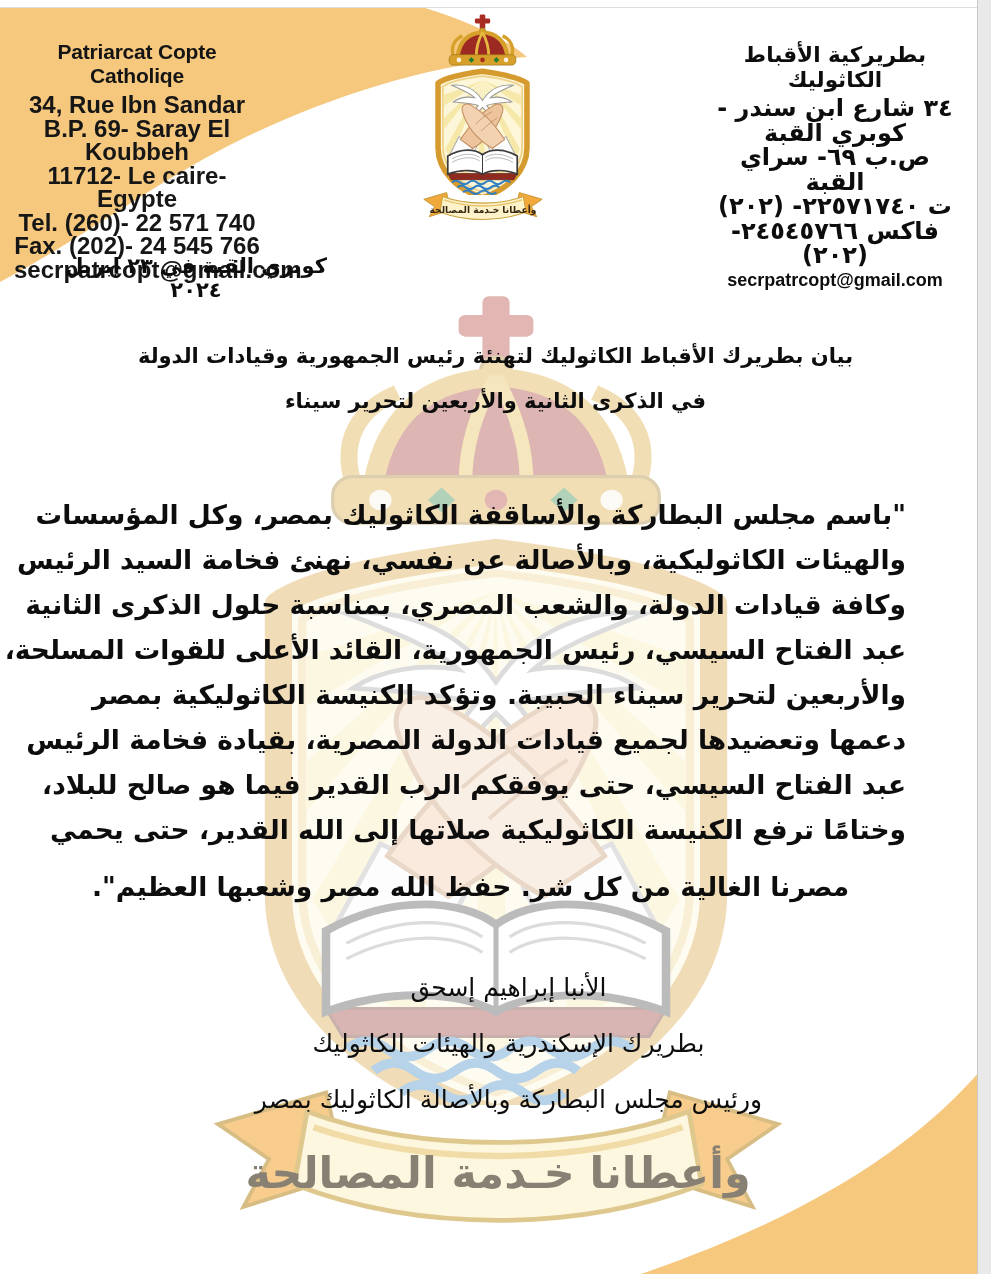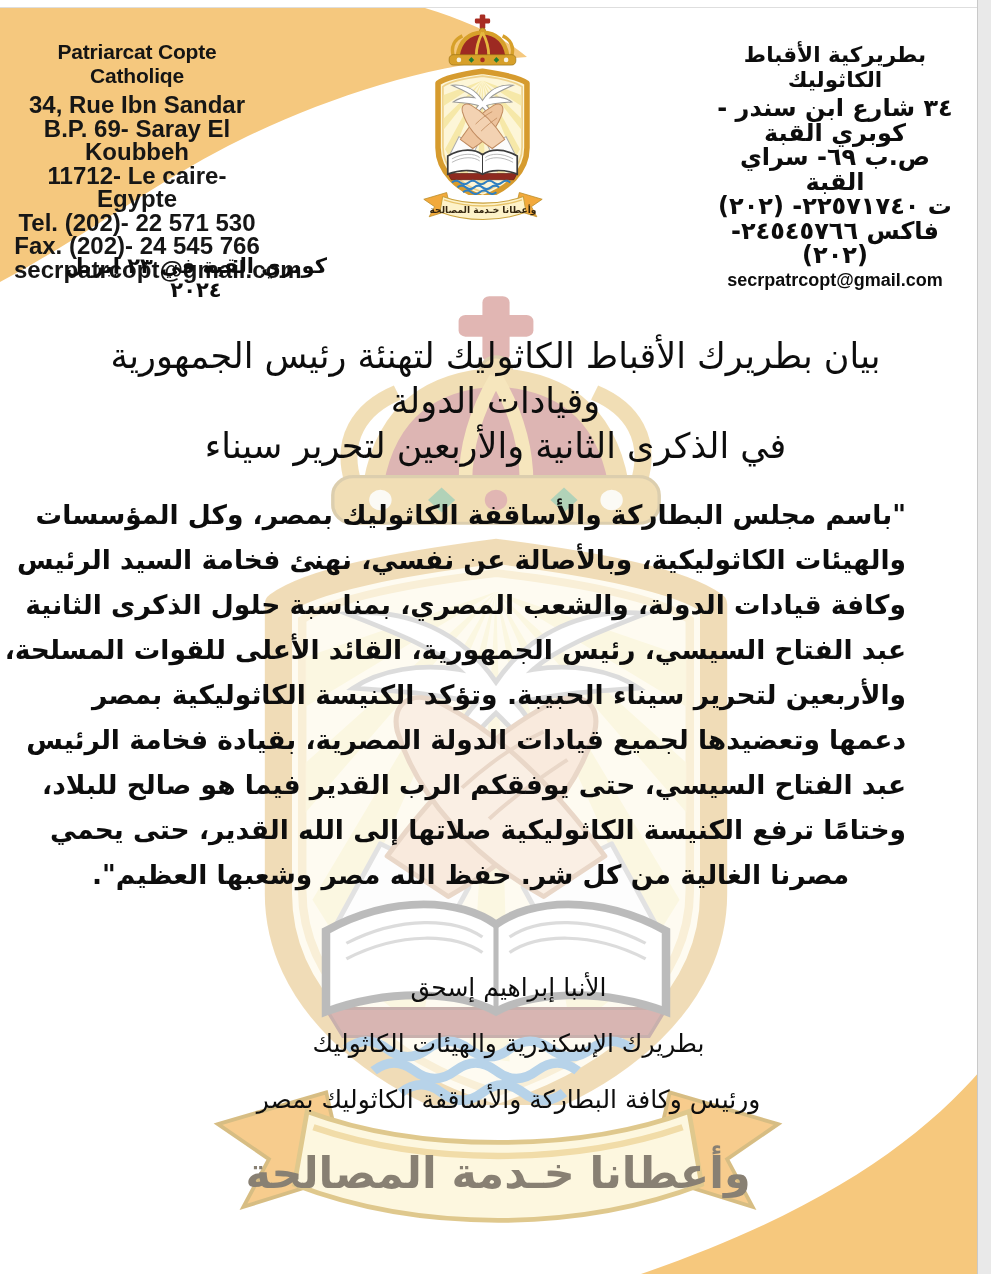--- a/index.html
+++ b/index.html
@@ -27,28 +27,28 @@
   .emblem-ribbon-hdr{left:409px;top:191px;width:148px;height:34px;z-index:10;}
   .arabic-block{left:713px;top:42px;width:244px;text-align:center;direction:rtl;z-index:10;}
   .arabic-org{font-size:21.5px;font-weight:bold;margin-bottom:4px;}
   .arabic-line{font-size:24px;font-weight:bold;line-height:24.5px;}
   .arabic-email{direction:ltr;font-family:"Liberation Sans",sans-serif;font-size:18px;font-weight:600;line-height:25px;}
   
   .dateline{left:46px;top:254px;width:300px;direction:rtl;text-align:center;
     font-size:21px;font-weight:bold;z-index:10;}
   
   .title{left:70px;width:851px;top:334px;direction:rtl;text-align:center;z-index:10;}
-  .title div{font-size:35px;font-weight:normal;line-height:45px;}
+  .title div{font-size:21px;font-weight:bold;line-height:45px;}
   
   .body{left:92px;top:492px;width:814px;direction:rtl;z-index:10;}
   .bline{
     font-size:26.5px;font-weight:bold;height:45px;line-height:45px;white-space:nowrap;
     text-align:justify;text-align-last:justify;
   }
-  .bline.last{text-align:center;text-align-last:left;}
+  .bline.last{text-align:center;text-align-last:left;margin-top:12px;}
   
   .signature{left:26px;right:0;top:960px;direction:rtl;text-align:center;z-index:10;}
   .signature div{font-size:25px;font-weight:normal;line-height:56px;}
 </style>
 </head>
 <body>
 
 <div class="page">
 
   <svg width="0" height="0" style="position:absolute" aria-hidden="true">
@@ -136,21 +136,21 @@
   </svg>
   <svg class="abs wm-ribbon" viewBox="0 0 220 50" preserveAspectRatio="none">
     <use href="#em-ribbon"></use>
   </svg>
 
   <div class="abs latin-block">
     <div class="latin-org">Patriarcat Copte Catholiqe</div>
     <div class="latin-line">34, Rue Ibn Sandar</div>
     <div class="latin-line">B.P. 69- Saray El Koubbeh</div>
     <div class="latin-line">11712- Le caire- Egypte</div>
-    <div class="latin-line">Tel. (202)- 22 571 530</div>
+    <div class="latin-line">Tel. (260)- 22 571 740</div>
     <div class="latin-line">Fax. (202)- 24 545 766</div>
     <div class="latin-line">secrpatrcopt@gmail.com</div>
   </div>
 
   <svg class="abs emblem-shield-hdr" viewBox="0 0 220 262">
     <use href="#em-shield"></use>
   </svg>
   <svg class="abs emblem-ribbon-hdr" viewBox="0 0 220 50">
     <use href="#em-ribbon"></use>
   </svg>
@@ -179,17 +179,17 @@
     <div class="bline">والأربعين لتحرير سيناء الحبيبة. وتؤكد الكنيسة الكاثوليكية بمصر</div>
     <div class="bline">دعمها وتعضيدها لجميع قيادات الدولة المصرية، بقيادة فخامة الرئيس</div>
     <div class="bline">عبد الفتاح السيسي، حتى يوفقكم الرب القدير فيما هو صالح للبلاد،</div>
     <div class="bline">وختامًا ترفع الكنيسة الكاثوليكية صلاتها إلى الله القدير، حتى يحمي</div>
     <div class="bline last">مصرنا الغالية من كل شر. حفظ الله مصر وشعبها العظيم".</div>
   </div>
 
   <div class="abs signature">
     <div>الأنبا إبراهيم إسحق</div>
     <div>بطريرك الإسكندرية والهيئات الكاثوليك</div>
-    <div>ورئيس وكافة البطاركة والأساقفة الكاثوليك بمصر</div>
+    <div>ورئيس مجلس البطاركة وبالأصالة الكاثوليك بمصر</div>
   </div>
 
   <div class="abs scan-right-strip"></div>
 </div>
 
 </body></html>

